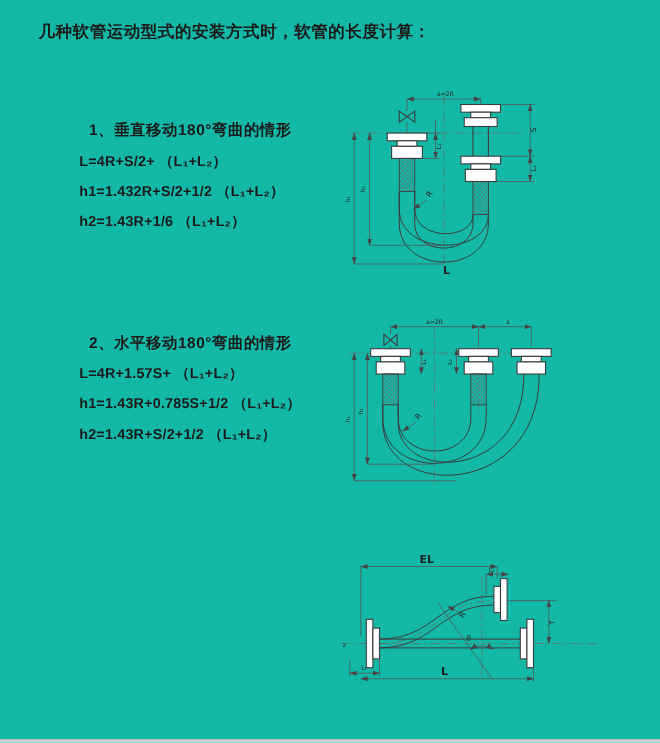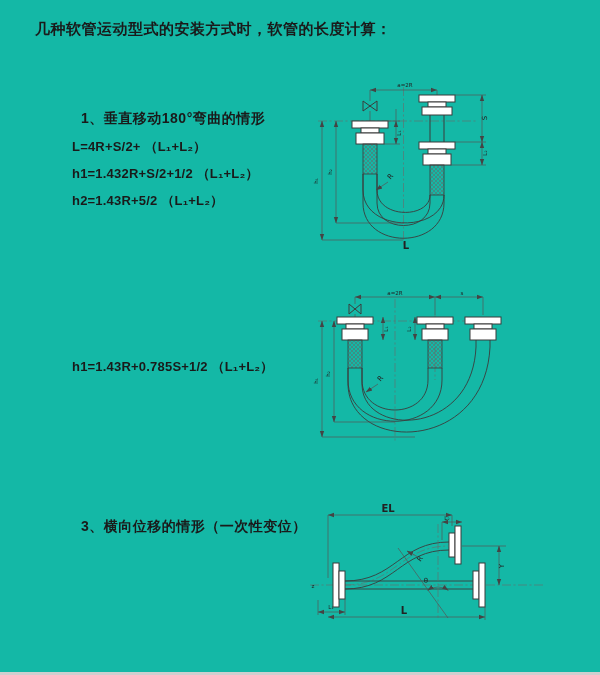--- a/index.html
+++ b/index.html
@@ -36,25 +36,27 @@
         <path d="M0,0 L4,4 M4,0 L0,4" stroke="#666" stroke-width="0.5"></path>
       </pattern>
     </defs>
   </svg>
 
   <div class="title">几种软管运动型式的安装方式时，软管的长度计算：</div>
 
   <div class="heading" style="top:110px">1、垂直移动180°弯曲的情形</div>
   <div class="formula" style="top:138px">L=4R+S/2+ （L₁+L₂）</div>
   <div class="formula" style="top:165px">h1=1.432R+S/2+1/2 （L₁+L₂）</div>
-  <div class="formula" style="top:192px">h2=1.43R+5/2 （L₁+L₂）</div>
-
+  <div class="formula" style="top:192px">h2=1.43R+1/6 （L₁+L₂）</div>
+
+  <div class="heading" style="top:303px">2、水平移动180°弯曲的情形</div>
+  <div class="formula" style="top:331px">L=4R+1.57S+ （L₁+L₂）</div>
   <div class="formula" style="top:358px">h1=1.43R+0.785S+1/2 （L₁+L₂）</div>
-
-  <div class="heading" style="top:518px">3、横向位移的情形（一次性变位）</div>
+  <div class="formula" style="top:386px">h2=1.43R+S/2+1/2 （L₁+L₂）</div>
+
 
   <svg class="diag" style="left:310px;top:75px" width="285" height="180" viewBox="0 0 285 180">
 
     <line x1="8" y1="46" x2="168" y2="46" class="cl"></line>
     <line x1="93.5" y1="12" x2="93.5" y2="172" class="cl"></line>
 
     <line x1="60" y1="15" x2="127" y2="15" class="dim" marker-start="url(#arr)" marker-end="url(#arr)"></line>
     <line x1="127" y1="15" x2="127" y2="20" class="dim"></line>
     <text x="95" y="12" text-anchor="middle" class="lbl sm">a=2R</text>
 

